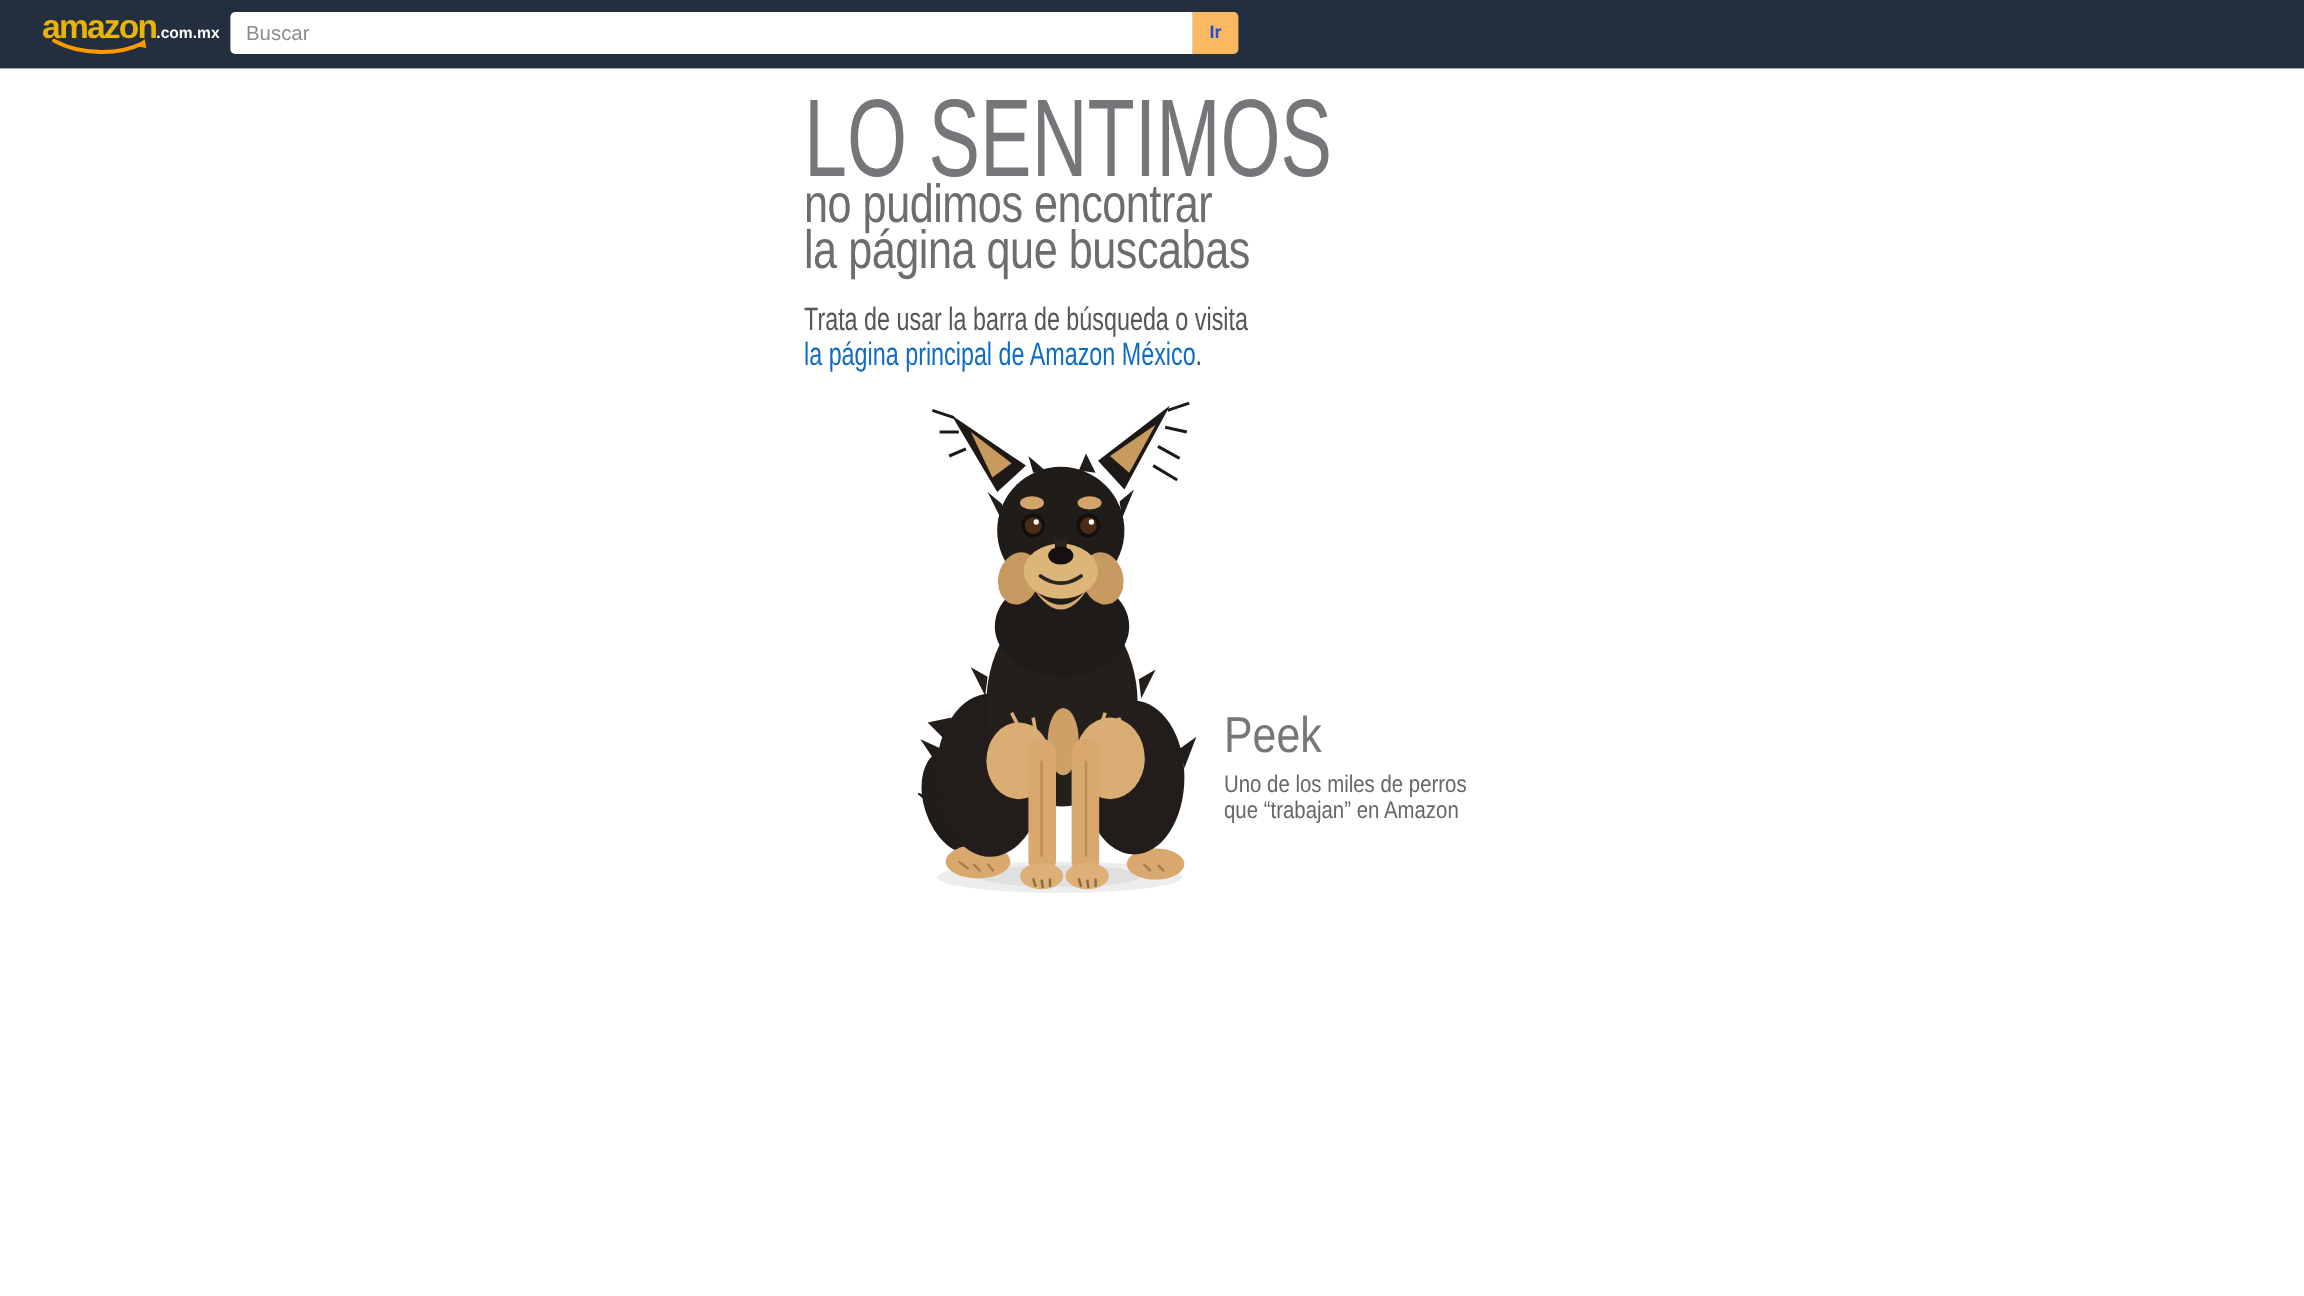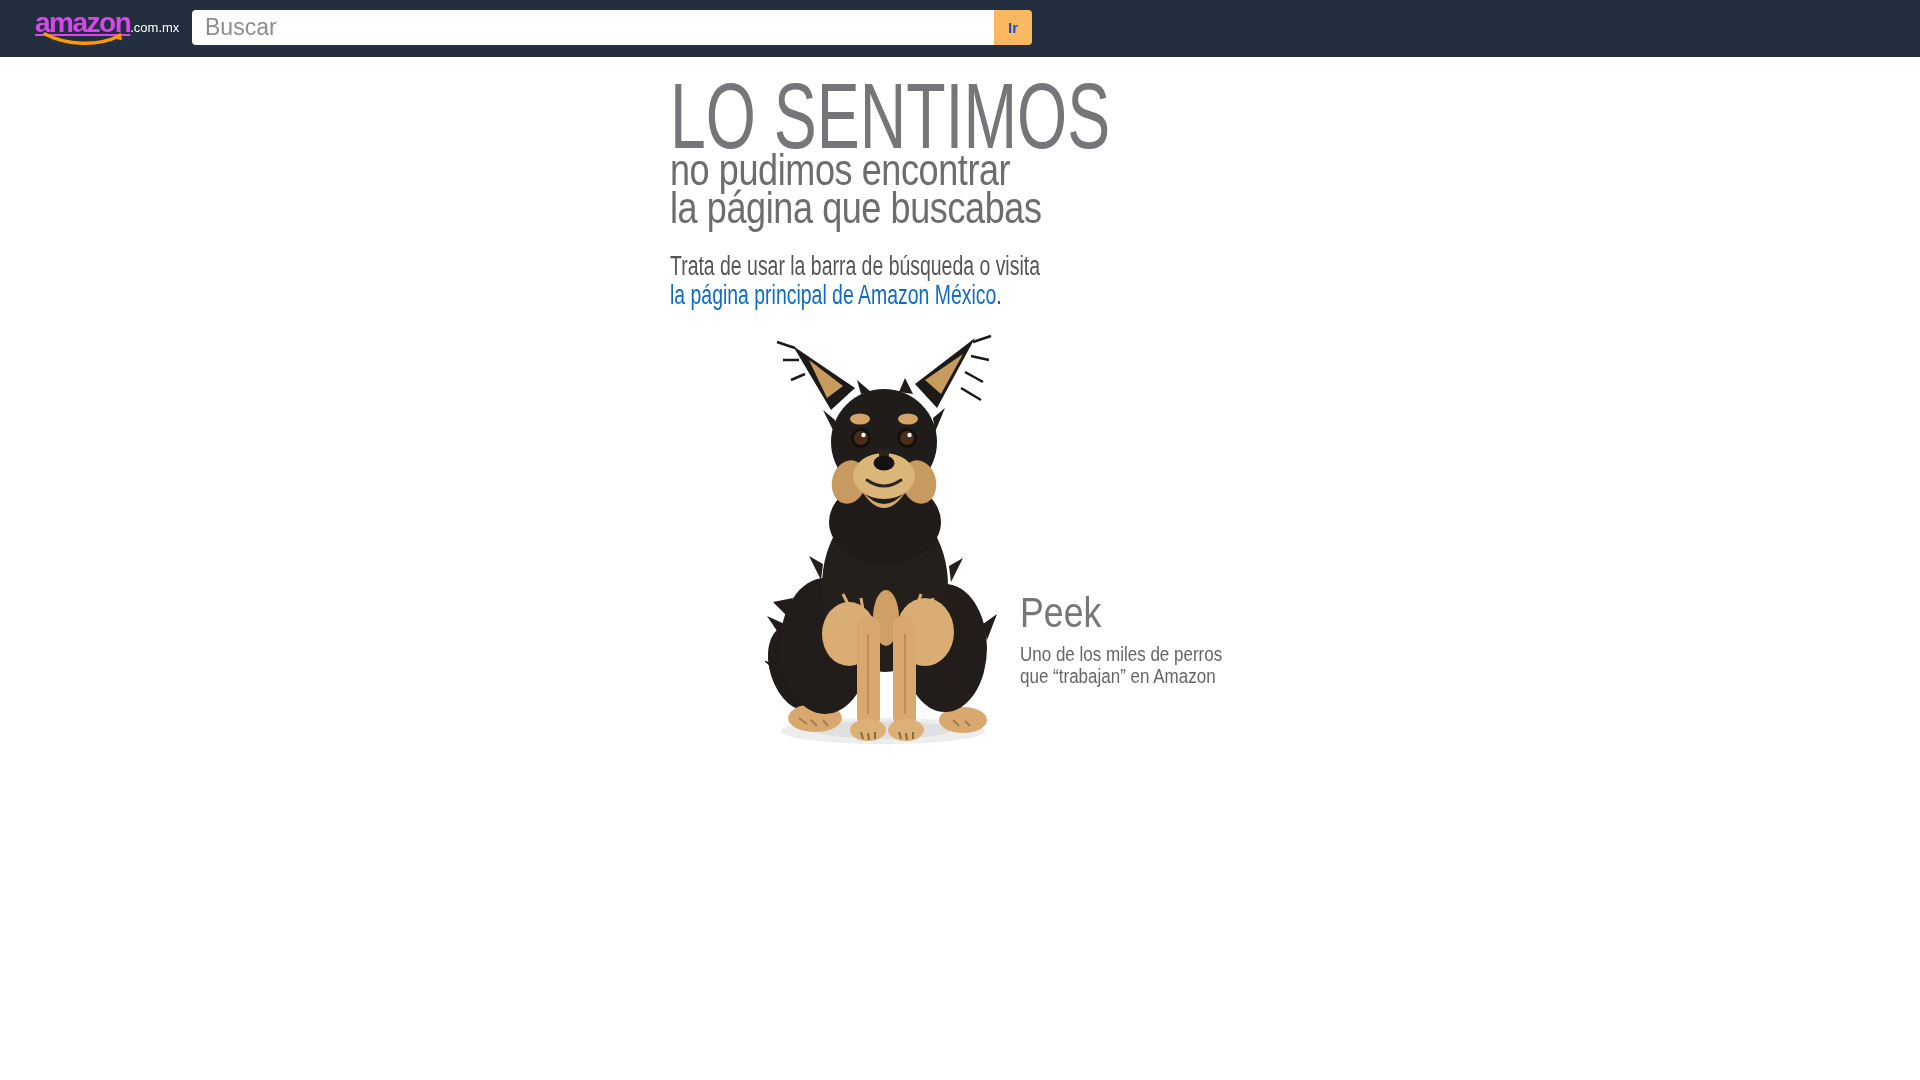--- a/index.html
+++ b/index.html
@@ -14,38 +14,37 @@
   .navbar {
     position:absolute; left:0; top:0; width:1920px; height:57px;
     background:#232f3e;
   }
   .logo {
     position:absolute; left:35px; top:8px; width:130px; height:42px;
     cursor:pointer; display:block; text-decoration:none;
   }
   .logo-row { position:relative; white-space:nowrap; }
   .logo-word {
-    font-size:28px; font-weight:700; letter-spacing:-1.5px; color:#d946ef;
+    font-size:28px; font-weight:700; letter-spacing:-1.5px; color:#eab308;
     line-height:30px;
-    text-decoration:underline;
   }
   .logo-suffix {
-    font-size:13px; font-weight:400; color:#ffffff; letter-spacing:0;
+    font-size:13px; font-weight:700; color:#ffffff; letter-spacing:0;
   }
   .logo-smile { position:absolute; left:8px; top:24px; }
 
   .search-form {
     position:absolute; left:192px; top:10px; width:840px; height:35px;
     display:flex;
   }
   .search-input {
     flex:1; height:35px; border:none; outline:none;
     border-radius:4px 0 0 4px; padding:0 13px;
     font-family:"Liberation Sans","DejaVu Sans",sans-serif;
-    font-size:23px; color:#1d4ed8;
+    font-size:17px; color:#1d4ed8;
     background:#ffffff;
   }
   .search-input::placeholder { color:#8d8d8d; opacity:1; }
   .go-btn {
     width:38px; height:35px; border:none; cursor:pointer;
     border-radius:0 4px 4px 0;
     background:#fab860;
     font-family:"Liberation Sans","DejaVu Sans",sans-serif;
     font-size:15px; font-weight:700; color:#1d4ed8;
   }

